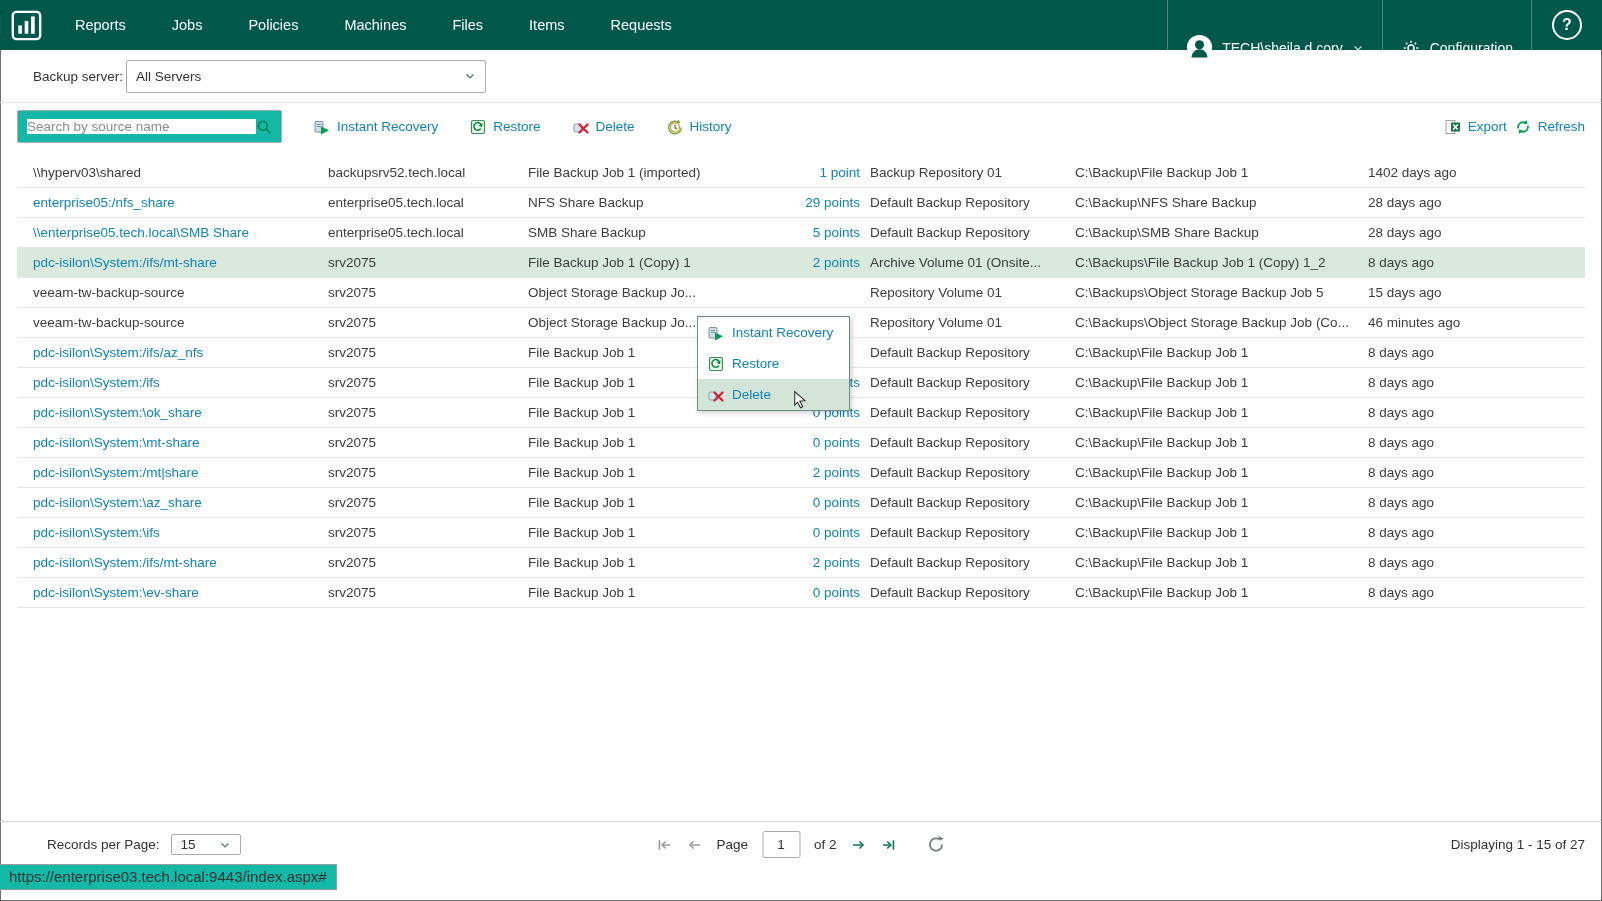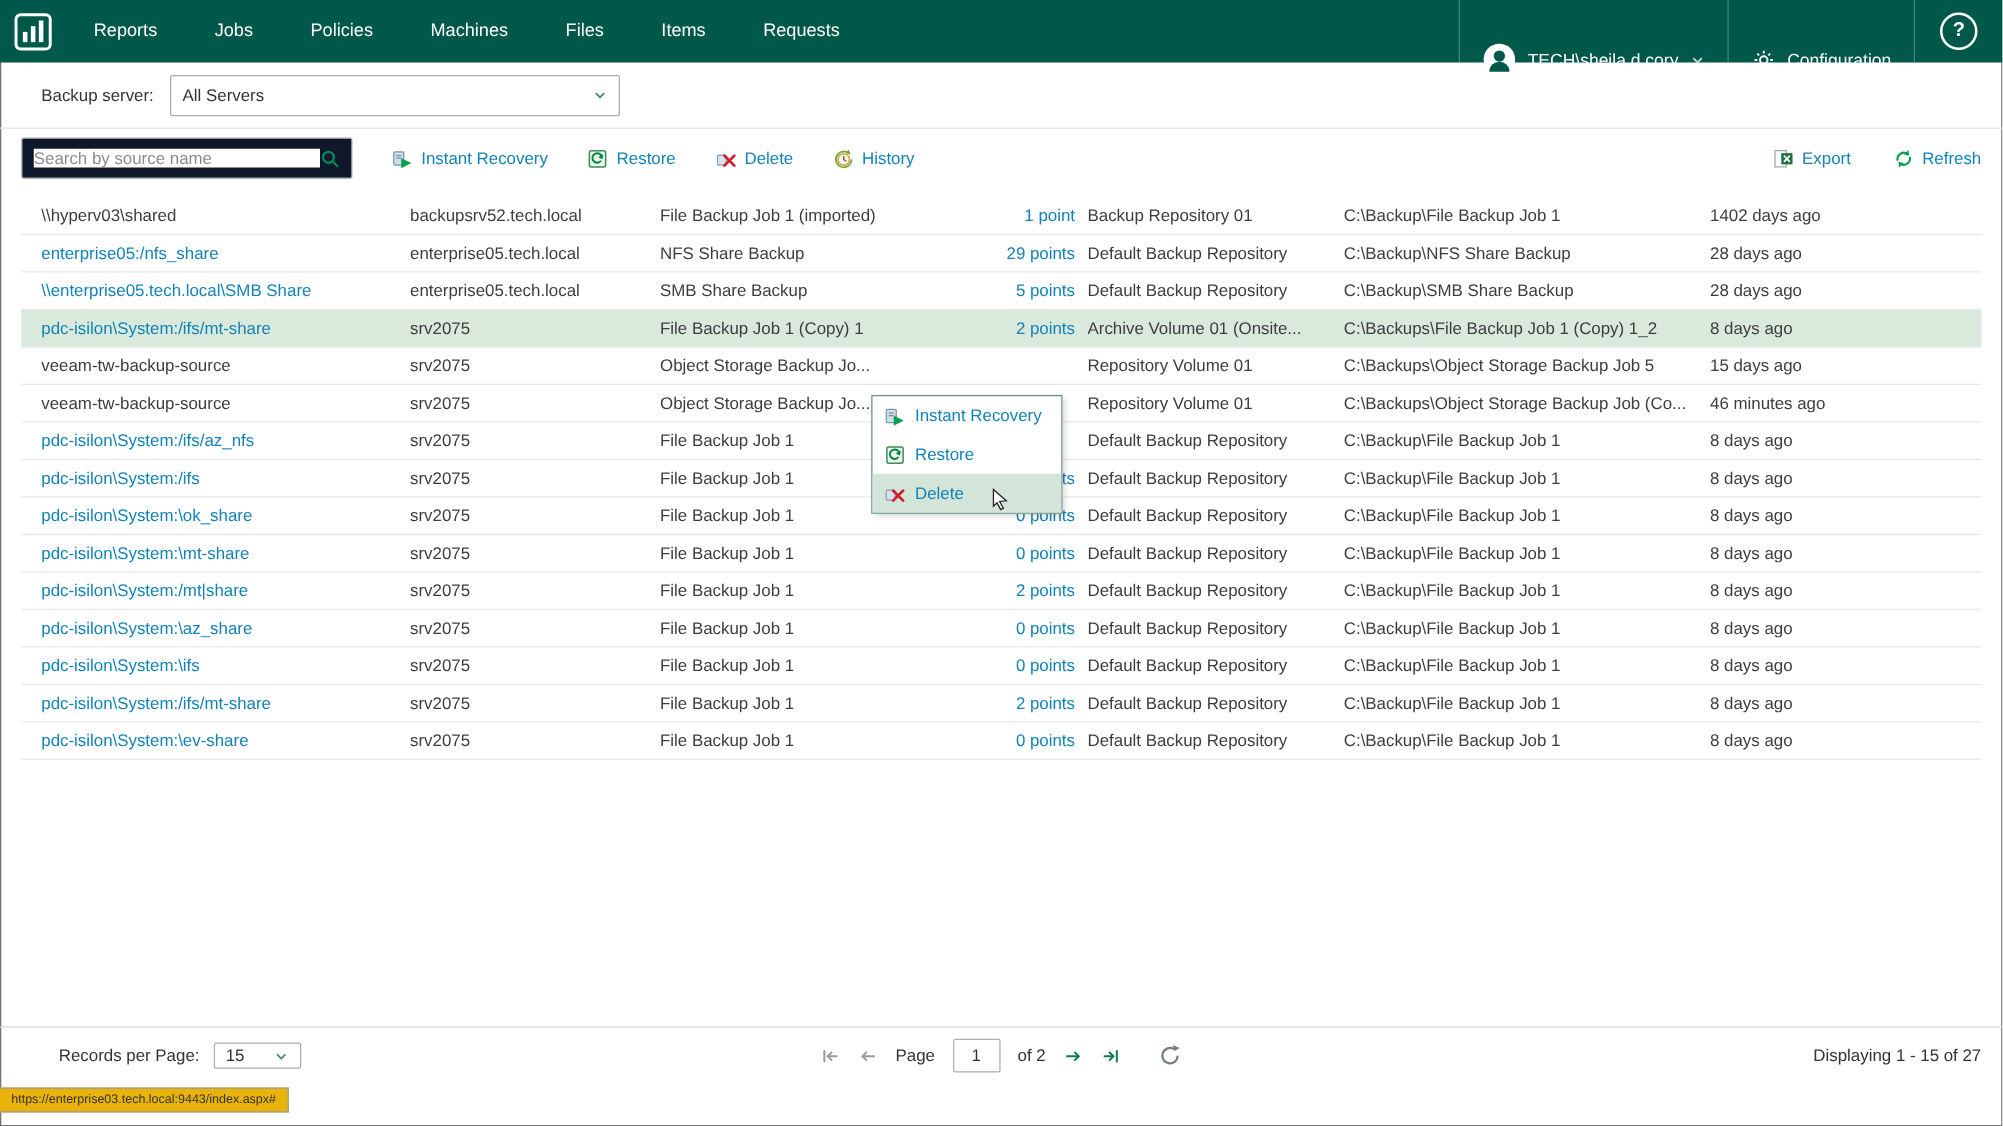--- a/index.html
+++ b/index.html
@@ -22,32 +22,32 @@
   .nav-sep { width:1px; background:rgba(255,255,255,0.28); }
   .user-menu,.config-menu { display:flex; align-items:center; gap:9px; padding:0 18px; font-size:14px; cursor:pointer;margin-top:45px; }
   .chev { color:#cfe3dc; }
   .help-wrap { display:flex; align-items:center; padding:0 20px; cursor:pointer; }
   .help-circle { width:30px; height:30px; border:2px solid #fff; border-radius:50%; display:flex; align-items:center; justify-content:center; font-size:16px; font-weight:bold; }
 
   
   .filterbar { height:53px; display:flex; align-items:center; padding:0 17px 0 33px; border-bottom:1px solid #e4e4e4; flex:0 0 auto; }
   .flabel { font-size:13.5px; color:#333; }
   .select { border:1px solid #abadad; border-radius:2px; display:flex; align-items:center; justify-content:space-between; padding:0 9px; font-size:13.5px; color:#333; background:#fff; cursor:pointer; }
-  .server-select { width:360px; height:33px; margin-left:13px; }
+  .server-select { width:360px; height:33px; margin-left:3px; }
   .selchev { color:#4e7d6a; }
 
   
   .toolbar { height:47px; display:flex; align-items:center; padding:0 17px; flex:0 0 auto; }
-  .search { width:265px; height:33px; border:1px solid #abadad; border-radius:2px; display:flex; align-items:center; padding:0 9px; background:#0f172a; }
+  .search { width:265px; height:33px; border:1px solid #abadad; border-radius:2px; display:flex; align-items:center; padding:0 9px; background:#14b8a6; }
   .search input { flex:1; border:0; outline:0; font:inherit; font-size:13.5px; color:#444; min-width:0; }
   .search input::placeholder { color:#8c8c8c; }
   .actions { display:flex; align-items:center; }
   .action { display:flex; align-items:center; gap:7px; font-size:13.5px; color:#1283b8; cursor:pointer; margin-left:32px; white-space:nowrap; }
   .toolbar-right { margin-left:auto; display:flex; }
-  .toolbar-right .action { margin-left:34px; }
+  .toolbar-right .action { margin-left:8px; }
 
   
   .table { margin:8px 17px 0; flex:0 0 auto; }
   .thead,.trow { display:grid; grid-template-columns:295px 200px 220px 122px 205px 293px 1fr; align-items:center; padding-left:16px; }
   .thead { height:42px; font-size:13.5px; font-weight:bold; color:#333; border-bottom:1px solid #c6c6c6; }
   .hcell { padding-right:10px; white-space:nowrap; cursor:pointer; }
   .hcell-server { display:flex; align-items:center; justify-content:space-between; padding-right:28px; }
   .sort { color:#40725f; font-weight:normal; font-size:15px; }
   .trow { height:30px; font-size:13.5px; color:#3d3d3d; border-bottom:1px solid #e7e7e7; }
   .trow.highlighted { background:#d9e9dc; }
@@ -61,21 +61,21 @@
   .records-select { width:70px; height:21px; }
   .pager { position:absolute; left:50%; transform:translateX(-50%); display:flex; align-items:center; gap:14px; }
   .picon { cursor:pointer; }
   .picon.disabled { color:#9b9b9b; }
   .picon.active { color:#0c7a50; }
   .picon.refr { color:#72827b; margin-left:16px; }
   .page-word { color:#333; }
   .page-input { width:38px; height:27px; border:1px solid #abadad; border-radius:2px; text-align:center; font:inherit; font-size:13.5px; color:#333; }
   .footer-right { margin-left:auto; }
   .bottom-gap { height:34px; flex:0 0 auto; }
-  .status-tip { position:absolute; left:0; bottom:11px; background:#eab308; border:1px solid #9b9b9b; border-left:none; padding:3px 9px 4px; font-size:10px; color:#333; z-index:20; }
+  .status-tip { position:absolute; left:0; bottom:11px; background:#14b8a6; border:1px solid #9b9b9b; border-left:none; padding:3px 9px 4px; font-size:15px; color:#333; z-index:20; }
 
   
   .context-menu { position:absolute; left:697px; top:316px; width:153px; background:#fff; border:1px solid #6e8f80; box-shadow:2px 2px 5px rgba(0,0,0,0.18); z-index:10; }
   .menu-item { height:31px; display:flex; align-items:center; gap:8px; padding:0 10px; font-size:13.5px; color:#1283b8; cursor:pointer; }
   .menu-item.highlighted { background:#d2e5d8; }
   .cursor { position:absolute; left:790px; top:390px; width:19px; height:19px; z-index:11; }
 </style>
 </head>
 <body>
 

